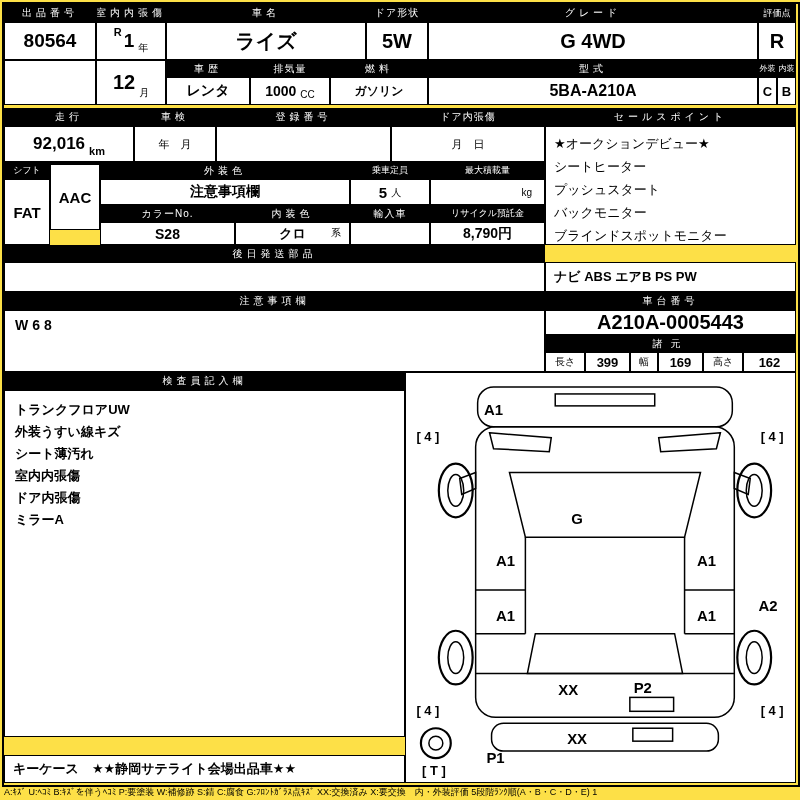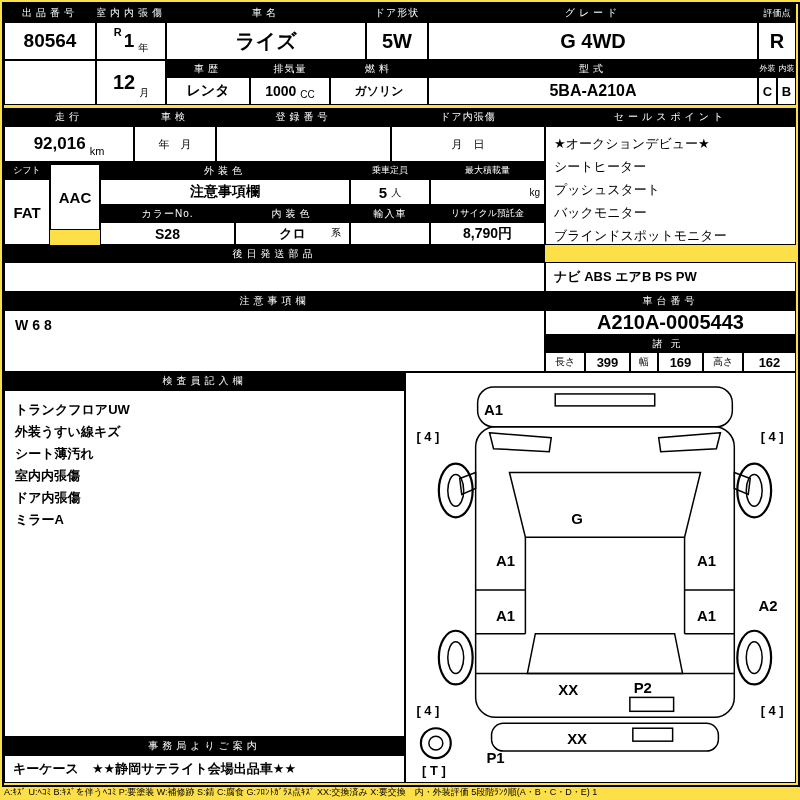--- a/index.html
+++ b/index.html
@@ -76,21 +76,21 @@
   <div class="cell val" style="left:428px;top:77px;width:330px;height:28px;font-size:16px">5BA-A210A</div>
 
   <div class="cell hdr xs" style="left:758px;top:60px;width:19px;height:17px">外装</div>
   <div class="cell hdr xs" style="left:777px;top:60px;width:19px;height:17px">内装</div>
   <div class="cell val" style="left:758px;top:77px;width:19px;height:28px;font-size:13px">C</div>
   <div class="cell val" style="left:777px;top:77px;width:19px;height:28px;font-size:13px">B</div>
 
   <div class="cell hdr" style="left:4px;top:108px;width:130px;height:18px">走行</div>
   <div class="cell val" style="left:4px;top:126px;width:130px;height:36px">
     <span class="num-m">92,016</span>
-    <span class="unit" style="font-weight:normal;font-size:11px">km</span>
+    <span class="unit" style="font-weight:bold;font-size:11px">km</span>
   </div>
 
   <div class="cell hdr" style="left:134px;top:108px;width:82px;height:18px">車検</div>
   <div class="cell val plain" style="left:134px;top:126px;width:82px;height:36px">年　月</div>
 
   <div class="cell hdr" style="left:216px;top:108px;width:175px;height:18px">登録番号</div>
   <div class="cell" style="left:216px;top:126px;width:175px;height:36px"></div>
 
   <div class="cell hdr t" style="left:391px;top:108px;width:154px;height:18px">ドア内張傷</div>
   <div class="cell val plain" style="left:391px;top:126px;width:154px;height:36px">月　日</div>
@@ -113,21 +113,21 @@
   <div class="cell hdr" style="left:100px;top:162px;width:250px;height:17px">外装色</div>
   <div class="cell val" style="left:100px;top:179px;width:250px;height:26px">注意事項欄</div>
 
   <div class="cell hdr s" style="left:350px;top:162px;width:80px;height:17px">乗車定員</div>
   <div class="cell val" style="left:350px;top:179px;width:80px;height:26px;font-size:15px">
     <span>5</span>
     <span class="unit">人</span>
   </div>
 
   <div class="cell hdr s" style="left:430px;top:162px;width:115px;height:17px">最大積載量</div>
-  <div class="cell val" style="left:430px;top:179px;width:115px;height:26px;justify-content:flex-end;padding-right:4px;font-size:10px;font-weight:normal">kg</div>
+  <div class="cell val" style="left:430px;top:179px;width:115px;height:26px;justify-content:flex-end;padding-right:12px;font-size:10px;font-weight:normal">kg</div>
 
   <div class="cell hdr t" style="left:100px;top:205px;width:135px;height:17px">カラーNo.</div>
   <div class="cell val" style="left:100px;top:222px;width:135px;height:23px">S28</div>
 
   <div class="cell hdr" style="left:235px;top:205px;width:115px;height:17px">内装色</div>
   <div class="cell val" style="left:235px;top:222px;width:115px;height:23px;font-size:13px">
     <span>クロ</span>
     <span style="position:absolute;right:8px;bottom:4px;font-size:10px;font-weight:normal">系</span>
   </div>
 
@@ -159,21 +159,20 @@
   <div class="cell hdr" style="left:4px;top:372px;width:401px;height:18px">検査員記入欄</div>
   <div class="cell list2" style="left:4px;top:390px;width:401px;height:347px">
     <div>トランクフロアUW</div>
     <div>外装うすい線キズ</div>
     <div>シート薄汚れ</div>
     <div>室内内張傷</div>
     <div>ドア内張傷</div>
     <div>ミラーA</div>
   </div>
 
-  <div class="cell hdr" style="left:4px;top:737px;width:401px;height:18px">事務局よりご案内</div>
   <div class="cell val left" style="left:4px;top:755px;width:401px;height:28px;font-size:13px">キーケース　★★静岡サテライト会場出品車★★</div>
 
   <div class="cell" style="left:405px;top:372px;width:391px;height:411px">
     <svg viewBox="0 0 391 411" width="389" height="409" style="display:block">
       <rect x="72" y="14" width="256" height="40" rx="16" class="ln"></rect>
       <rect x="150" y="21" width="100" height="12" class="ln"></rect>
       <rect x="70" y="54" width="260" height="292" rx="20" class="ln"></rect>
       <path d="M84,60 L146,65 L144,79 L88,76 Z" class="ln"></path>
       <path d="M316,60 L254,65 L256,79 L312,76 Z" class="ln"></path>
       <path d="M104,100 L296,100 L280,165 L120,165 Z" class="ln"></path>

